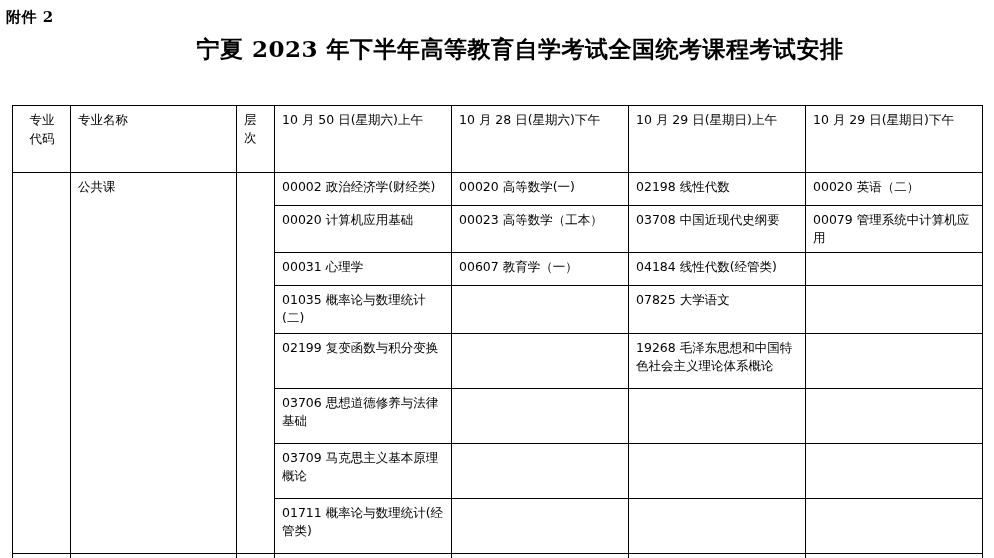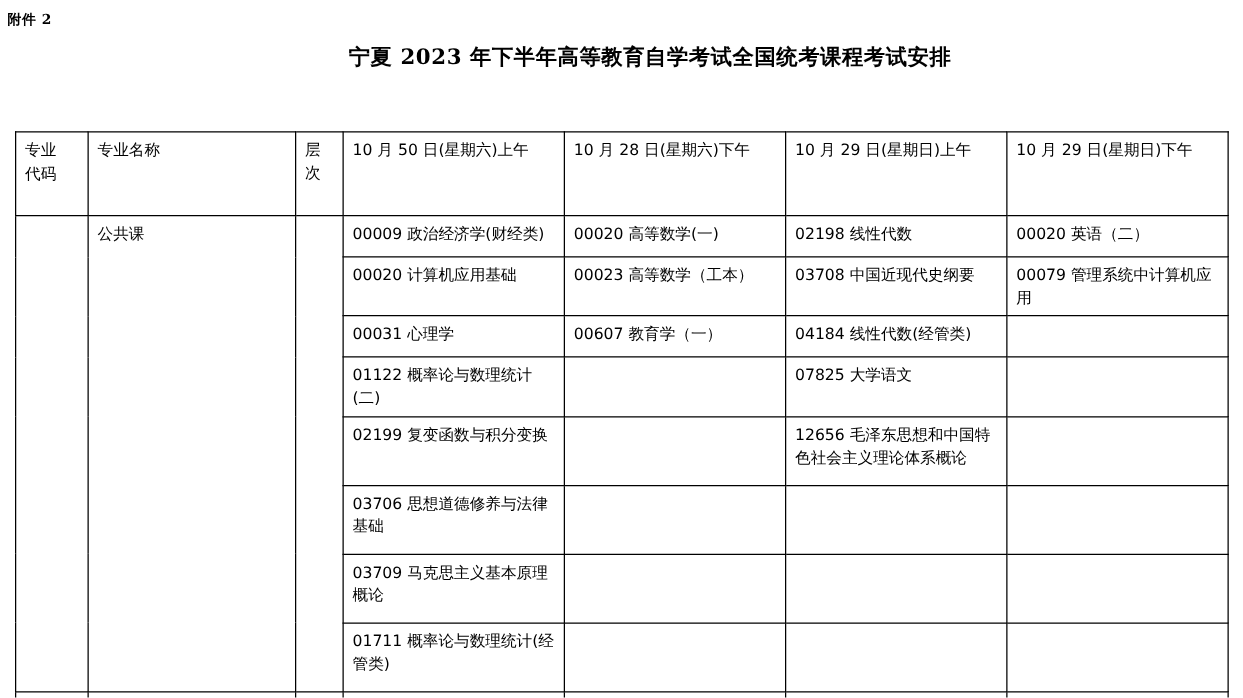--- a/index.html
+++ b/index.html
@@ -17,32 +17,32 @@
   .page {
     position: relative;
     width: 994px;
     height: 558px;
     box-sizing: border-box;
   }
   .attach-label {
     position: absolute;
     left: 6px;
     top: 8px;
-    font-size: 11px;
+    font-size: 15px;
     font-weight: bold;
     font-family: "DejaVu Serif", "Liberation Serif", serif;
     letter-spacing: 0.5px;
   }
   .doc-title {
     position: absolute;
     left: 0;
     right: 0;
     top: 34px;
     text-align: center;
-    font-size: 17px;
+    font-size: 23px;
     font-weight: bold;
     font-family: "DejaVu Serif", "Liberation Serif", serif;
     letter-spacing: 0.5px;
     padding-left: 46px;
   }
   .table-wrap {
     position: absolute;
     left: 12px;
     top: 105px;
     width: 970px;
@@ -66,20 +66,21 @@
   .col-level  { width: 38px; }
   .col-slot   { width: 177px; }
   thead td, thead th {
     text-align: center;
     vertical-align: middle;
     height: 56px;
     padding: 4px 4px;
   }
   .hdr-stack {
     display: block;
+    text-align: center;
     line-height: 1.5;
   }
   .cell-center {
     text-align: center;
     vertical-align: middle;
   }
   .pub-label {
     text-align: center;
     vertical-align: middle;
   }
@@ -120,47 +121,47 @@
           <td>10 月 29 日(星期日)上午</td>
           <td>10 月 29 日(星期日)下午</td>
         </tr>
       </thead>
       <tbody>
 
         <tr class="rowh-sm">
           <td class="cell-center" rowspan="8"></td>
           <td class="pub-label" rowspan="8">公共课</td>
           <td class="cell-center" rowspan="8"></td>
-          <td>00009  政治经济学(财经类)</td>
+          <td>00002  政治经济学(财经类)</td>
           <td>00020  高等数学(一)</td>
           <td>02198  线性代数</td>
           <td>00020  英语（二）</td>
         </tr>
         <tr class="rowh-sm">
           <td>00020  计算机应用基础</td>
           <td>00023  高等数学（工本）</td>
           <td>03708  中国近现代史纲要</td>
           <td>00079  管理系统中计算机应用</td>
         </tr>
         <tr class="rowh-sm">
           <td>00031  心理学</td>
           <td>00607  教育学（一）</td>
           <td>04184  线性代数(经管类)</td>
           <td></td>
         </tr>
         <tr class="rowh-sm">
-          <td>01122  概率论与数理统计(二)</td>
+          <td>01035  概率论与数理统计(二)</td>
           <td class="empty"></td>
           <td>07825  大学语文</td>
           <td class="empty"></td>
         </tr>
         <tr class="rowh-md">
           <td>02199  复变函数与积分变换</td>
           <td class="empty"></td>
-          <td>12656  毛泽东思想和中国特色社会主义理论体系概论</td>
+          <td>19268  毛泽东思想和中国特色社会主义理论体系概论</td>
           <td class="empty"></td>
         </tr>
         <tr class="rowh-md">
           <td>03706  思想道德修养与法律基础</td>
           <td class="empty"></td>
           <td class="empty"></td>
           <td class="empty"></td>
         </tr>
         <tr class="rowh-md">
           <td>03709  马克思主义基本原理概论</td>

